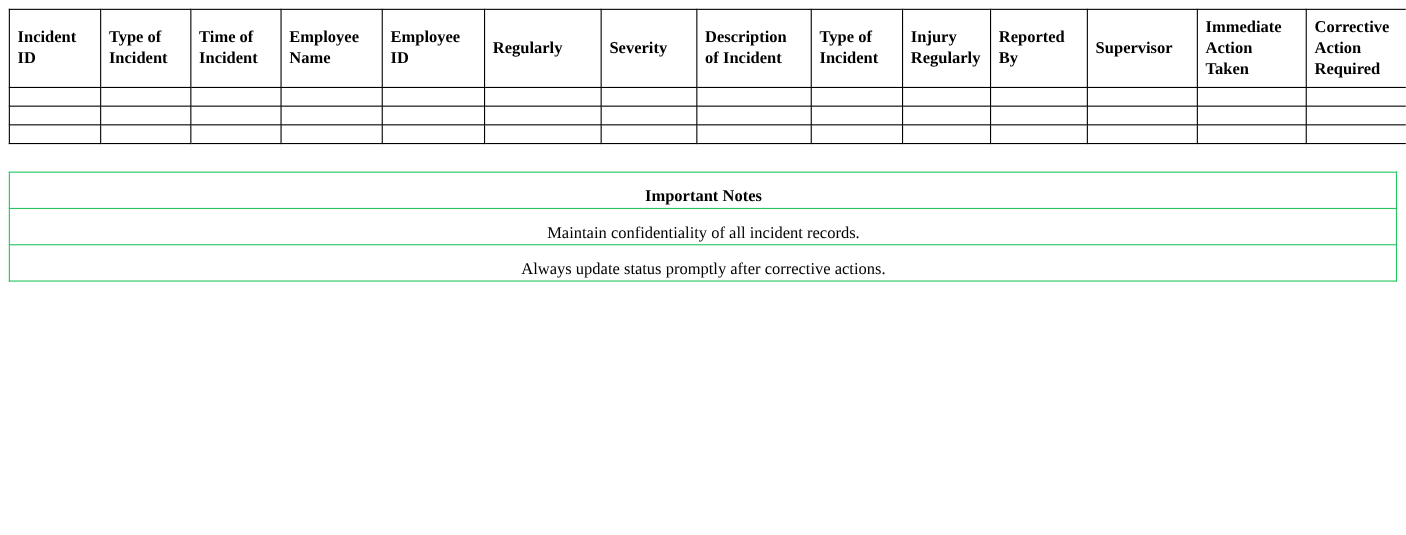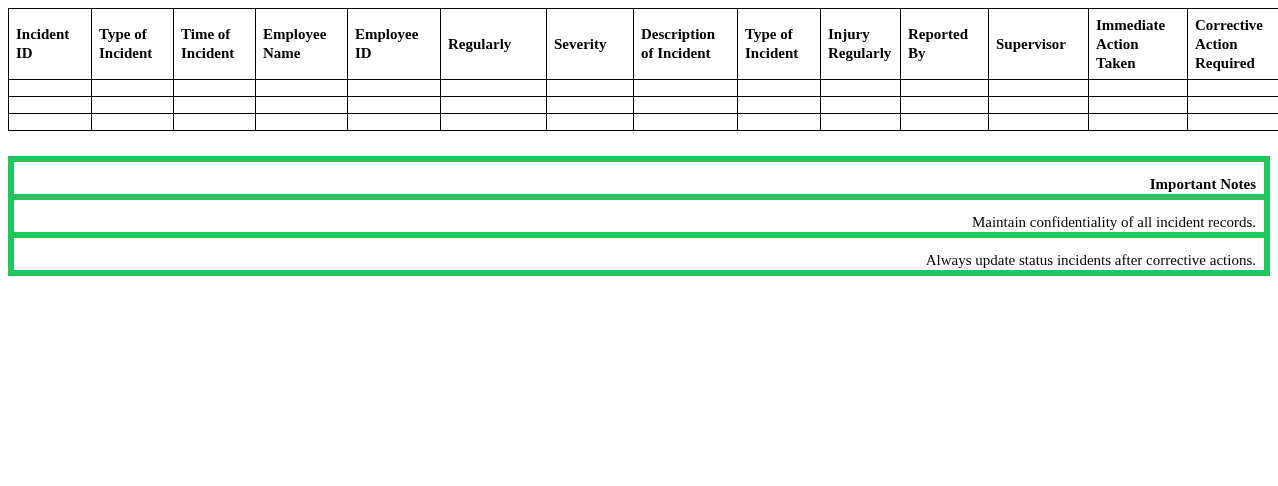--- a/index.html
+++ b/index.html
@@ -42,25 +42,25 @@
   .register td {
     height: 17px;
     padding: 0;
   }
   
   .notes {
     margin: 25px 0 0 8px;
     width: 1262px;
   }
   .notes td {
-    border: 6px solid #22c55e;
+    border: 1px solid #22c55e;
     box-sizing: border-box;
     font-size: 15px;
     line-height: 19px;
-    text-align: right;
+    text-align: center;
     vertical-align: middle;
     padding: 13px 8px 0 9px;
   }
   .notes .title-row td {
     font-weight: bold;
     height: 32px;
   }
   .notes .note-row td {
     height: 19px;
   }
@@ -157,16 +157,16 @@
 
 <table class="notes">
   <tbody>
     <tr class="title-row">
       <td>Important Notes</td>
     </tr>
     <tr class="note-row">
       <td>Maintain confidentiality of all incident records.</td>
     </tr>
     <tr class="note-row">
-      <td>Always update status incidents after corrective actions.</td>
+      <td>Always update status promptly after corrective actions.</td>
     </tr>
   </tbody>
 </table>
 
 </body></html>

